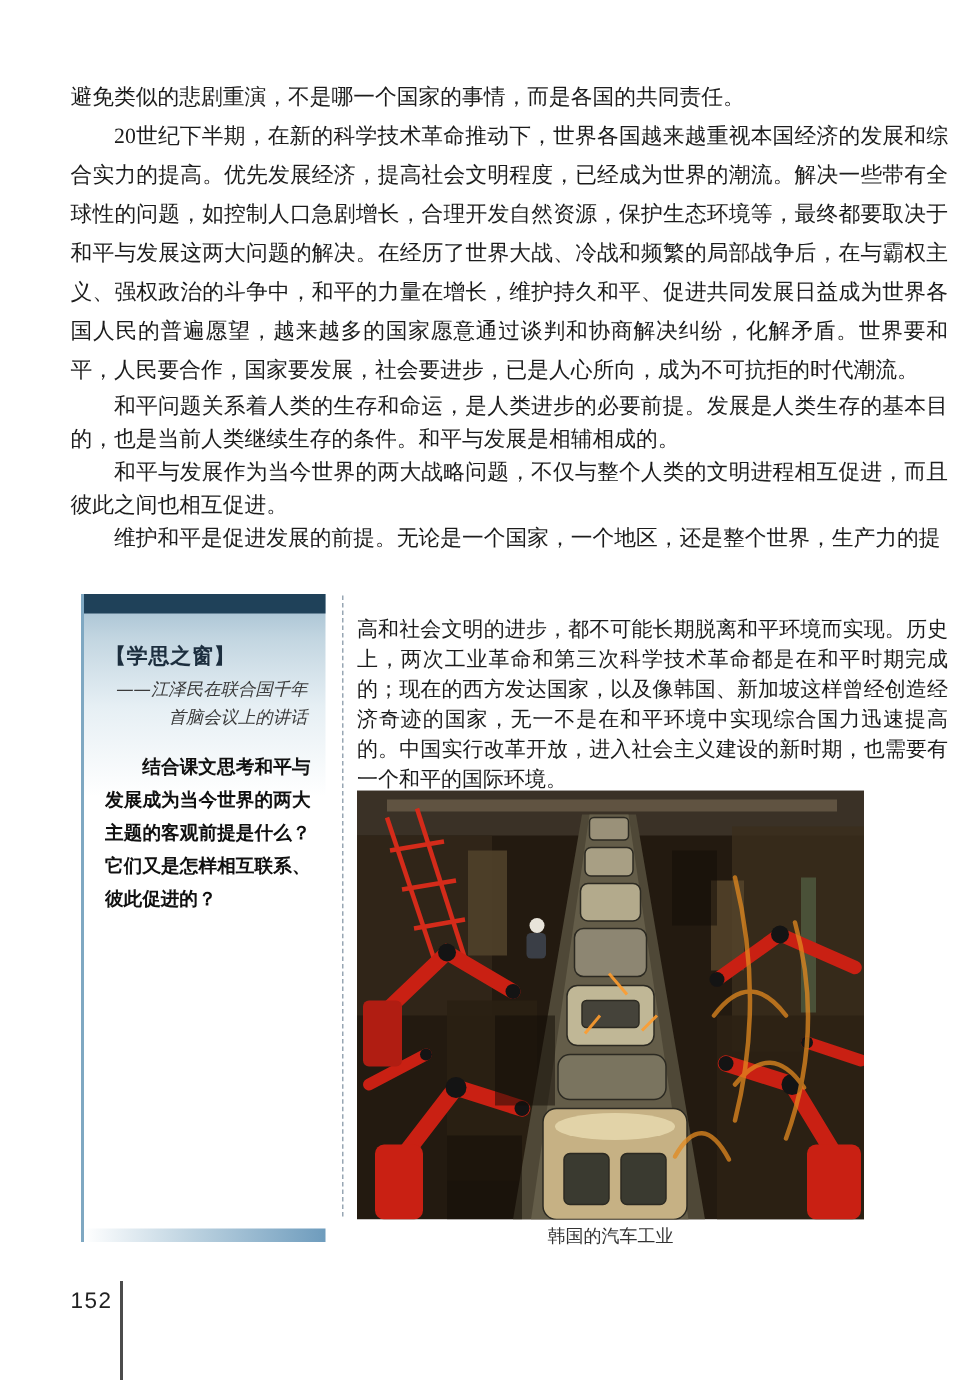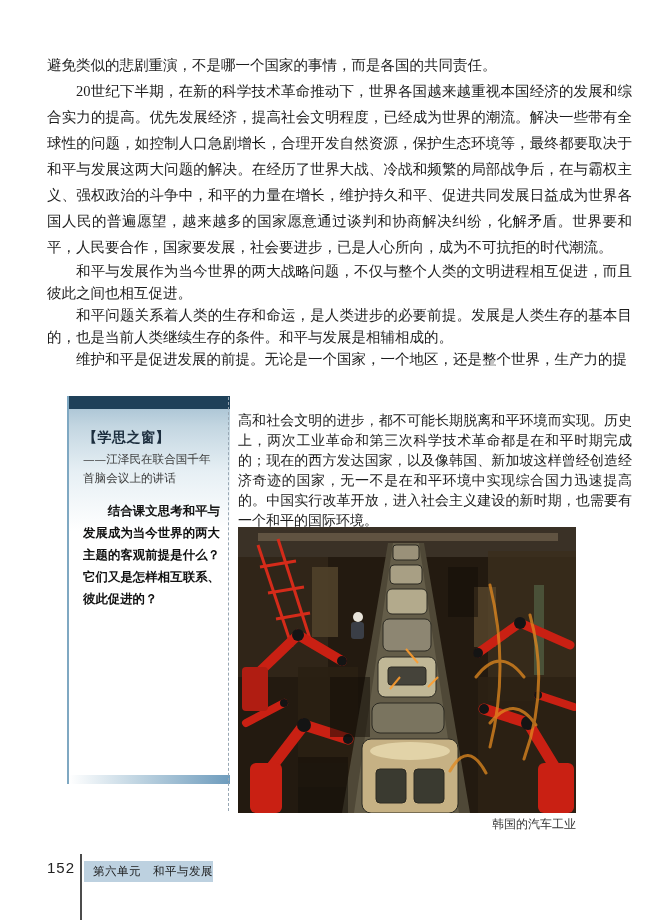--- a/index.html
+++ b/index.html
@@ -20,59 +20,59 @@
   .flow-top{position:absolute;left:47px;top:52px;width:585px;}
   .body-text{margin:0;font-size:14.5px;line-height:26px;text-align:justify;text-indent:2em;color:var(--body-ink);}
   .body-text.noindent{text-indent:0;}
   .body-text.tight{line-height:22px;}
   .section-heading{
     margin:7px 0 7px;font-size:17px;font-weight:bold;color:var(--heading-blue);
     font-family:"Liberation Sans","DejaVu Sans",sans-serif;letter-spacing:1px;
   }
   
   .sidebar-box{
-    position:absolute;left:67px;top:396px;width:163px;height:388px;
+    position:absolute;left:54px;top:396px;width:163px;height:432px;
     border-left:2px solid #7fa8c2;box-sizing:border-box;
     background:linear-gradient(180deg,#9fbccf 0px,#c3d6e1 30px,#e6eff4 75px,#ffffff 135px);
   }
   .sidebar-topbar{position:absolute;left:0;top:0;right:0;height:13px;background:var(--sidebar-navy);}
   .sidebar-bottombar{
     position:absolute;left:0;bottom:0;right:0;height:9px;
     background:linear-gradient(90deg,rgba(255,255,255,0) 0%,#bcd2e0 45%,#6e9cbd 100%);
   }
   .sidebar-inner{position:absolute;left:14px;right:10px;top:13px;bottom:10px;overflow:hidden;}
   .sidebar-title{
     margin-top:20px;font-size:14px;font-weight:bold;color:#1c2e3e;
     font-family:"Liberation Serif","DejaVu Serif",serif;letter-spacing:.5px;
   }
   .sidebar-quote{
     margin:9px 0 0;font-size:12.4px;line-height:17.4px;color:#3a3a3a;
     font-style:italic;text-align:justify;text-indent:2em;
     font-family:"DejaVu Serif","Liberation Serif",serif;
   }
   .sidebar-attribution{
     margin:3px 0 0;font-size:11.6px;line-height:19px;color:#3a3a3a;
-    padding-right:2px;
+    font-style:italic;text-align:right;padding-right:2px;
     font-family:"DejaVu Serif","Liberation Serif",serif;
   }
   .sidebar-question{
     margin:12px 0 0;font-size:12.4px;line-height:22px;color:#101010;
     font-weight:bold;text-align:justify;text-indent:2em;
     font-family:"Liberation Sans","DejaVu Sans",sans-serif;
   }
   
   .col-divider{position:absolute;left:228px;top:397px;height:414px;width:0;border-left:1px dashed #97a6b3;}
   
   .right-col{position:absolute;left:238px;top:411px;width:394px;}
   .right-col p{margin:0;font-size:14px;line-height:20px;text-align:justify;color:var(--body-ink);}
   
   .photo{position:absolute;left:238px;top:527px;width:338px;height:286px;margin:0;}
   .photo svg{display:block;width:338px;height:286px;}
   .photo-caption{
-    position:absolute;left:238px;top:816px;width:338px;text-align:right;
+    position:absolute;left:238px;top:816px;width:338px;text-align:center;
     font-size:12px;color:#333;font-family:"Liberation Serif","DejaVu Serif",serif;
   }
   
   .page-num{
     position:absolute;left:47px;top:859px;font-size:15px;color:#222;
     font-family:"Liberation Sans","DejaVu Sans",sans-serif;letter-spacing:1px;
   }
   .footer-vline{position:absolute;left:80px;top:854px;width:2px;height:66px;background:#4c4c4c;}
   .footer-unit{
     position:absolute;left:84px;top:861px;width:120px;height:21px;line-height:21px;
@@ -81,22 +81,22 @@
   }
 </style>
 </head>
 <body>
 
 <div class="page">
 
   <div class="flow-top">
     <p class="body-text noindent">避免类似的悲剧重演，不是哪一个国家的事情，而是各国的共同责任。</p>
     <p class="body-text">20世纪下半期，在新的科学技术革命推动下，世界各国越来越重视本国经济的发展和综合实力的提高。优先发展经济，提高社会文明程度，已经成为世界的潮流。解决一些带有全球性的问题，如控制人口急剧增长，合理开发自然资源，保护生态环境等，最终都要取决于和平与发展这两大问题的解决。在经历了世界大战、冷战和频繁的局部战争后，在与霸权主义、强权政治的斗争中，和平的力量在增长，维护持久和平、促进共同发展日益成为世界各国人民的普遍愿望，越来越多的国家愿意通过谈判和协商解决纠纷，化解矛盾。世界要和平，人民要合作，国家要发展，社会要进步，已是人心所向，成为不可抗拒的时代潮流。</p>
+    <p class="body-text tight">和平问题关系着人类的生存和命运，是人类进步的必要前提。发展是人类生存的基本目的，也是当前人类继续生存的条件。和平与发展是相辅相成的。</p>
     <p class="body-text tight">和平与发展作为当今世界的两大战略问题，不仅与整个人类的文明进程相互促进，而且彼此之间也相互促进。</p>
-    <p class="body-text tight">和平问题关系着人类的生存和命运，是人类进步的必要前提。发展是人类生存的基本目的，也是当前人类继续生存的条件。和平与发展是相辅相成的。</p>
     <p class="body-text tight">维护和平是促进发展的前提。无论是一个国家，一个地区，还是整个世界，生产力的提</p>
   </div>
 
   <aside class="sidebar-box">
     <div class="sidebar-topbar"></div>
     <div class="sidebar-inner">
       <div class="sidebar-title">【学思之窗】</div>
       <p class="sidebar-attribution">——江泽民在联合国千年首脑会议上的讲话</p>
       <p class="sidebar-question">结合课文思考和平与发展成为当今世界的两大主题的客观前提是什么？它们又是怎样相互联系、彼此促进的？</p>
     </div>
@@ -198,15 +198,14 @@
         <rect x="210" y="40" width="30" height="50"></rect>
         <rect x="60" y="230" width="50" height="56"></rect>
       </g>
     </svg>
   </figure>
 
   <figcaption class="photo-caption">韩国的汽车工业</figcaption>
 
   <span class="page-num">152</span>
   <div class="footer-vline"></div>
-  <div class="footer-unit">第六单元　和平与发展</div>
 
 </div>
 
 </body></html>

